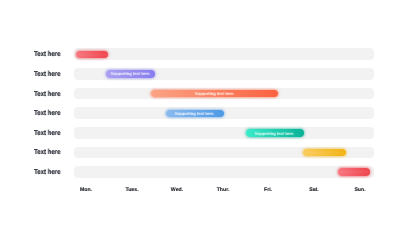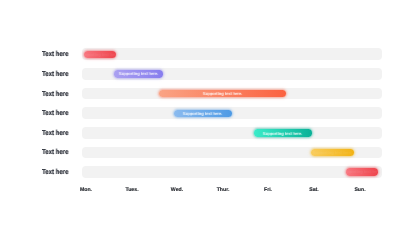--- a/index.html
+++ b/index.html
@@ -18,21 +18,21 @@
 
   #gantt {
     position: absolute;
     left: 0; top: 0;
     width: 400px; height: 225px;
   }
 
   
   .row {
     position: absolute;
-    left: 8px;
+    left: 0;
     width: 324px;
     height: 11.7px;
   }
   .row:nth-of-type(1) { top: 48.3px; }
   .row:nth-of-type(2) { top: 68.0px; }
   .row:nth-of-type(3) { top: 87.7px; }
   .row:nth-of-type(4) { top: 107.4px; }
   .row:nth-of-type(5) { top: 127.1px; }
   .row:nth-of-type(6) { top: 146.6px; }
   .row:nth-of-type(7) { top: 166.0px; }

